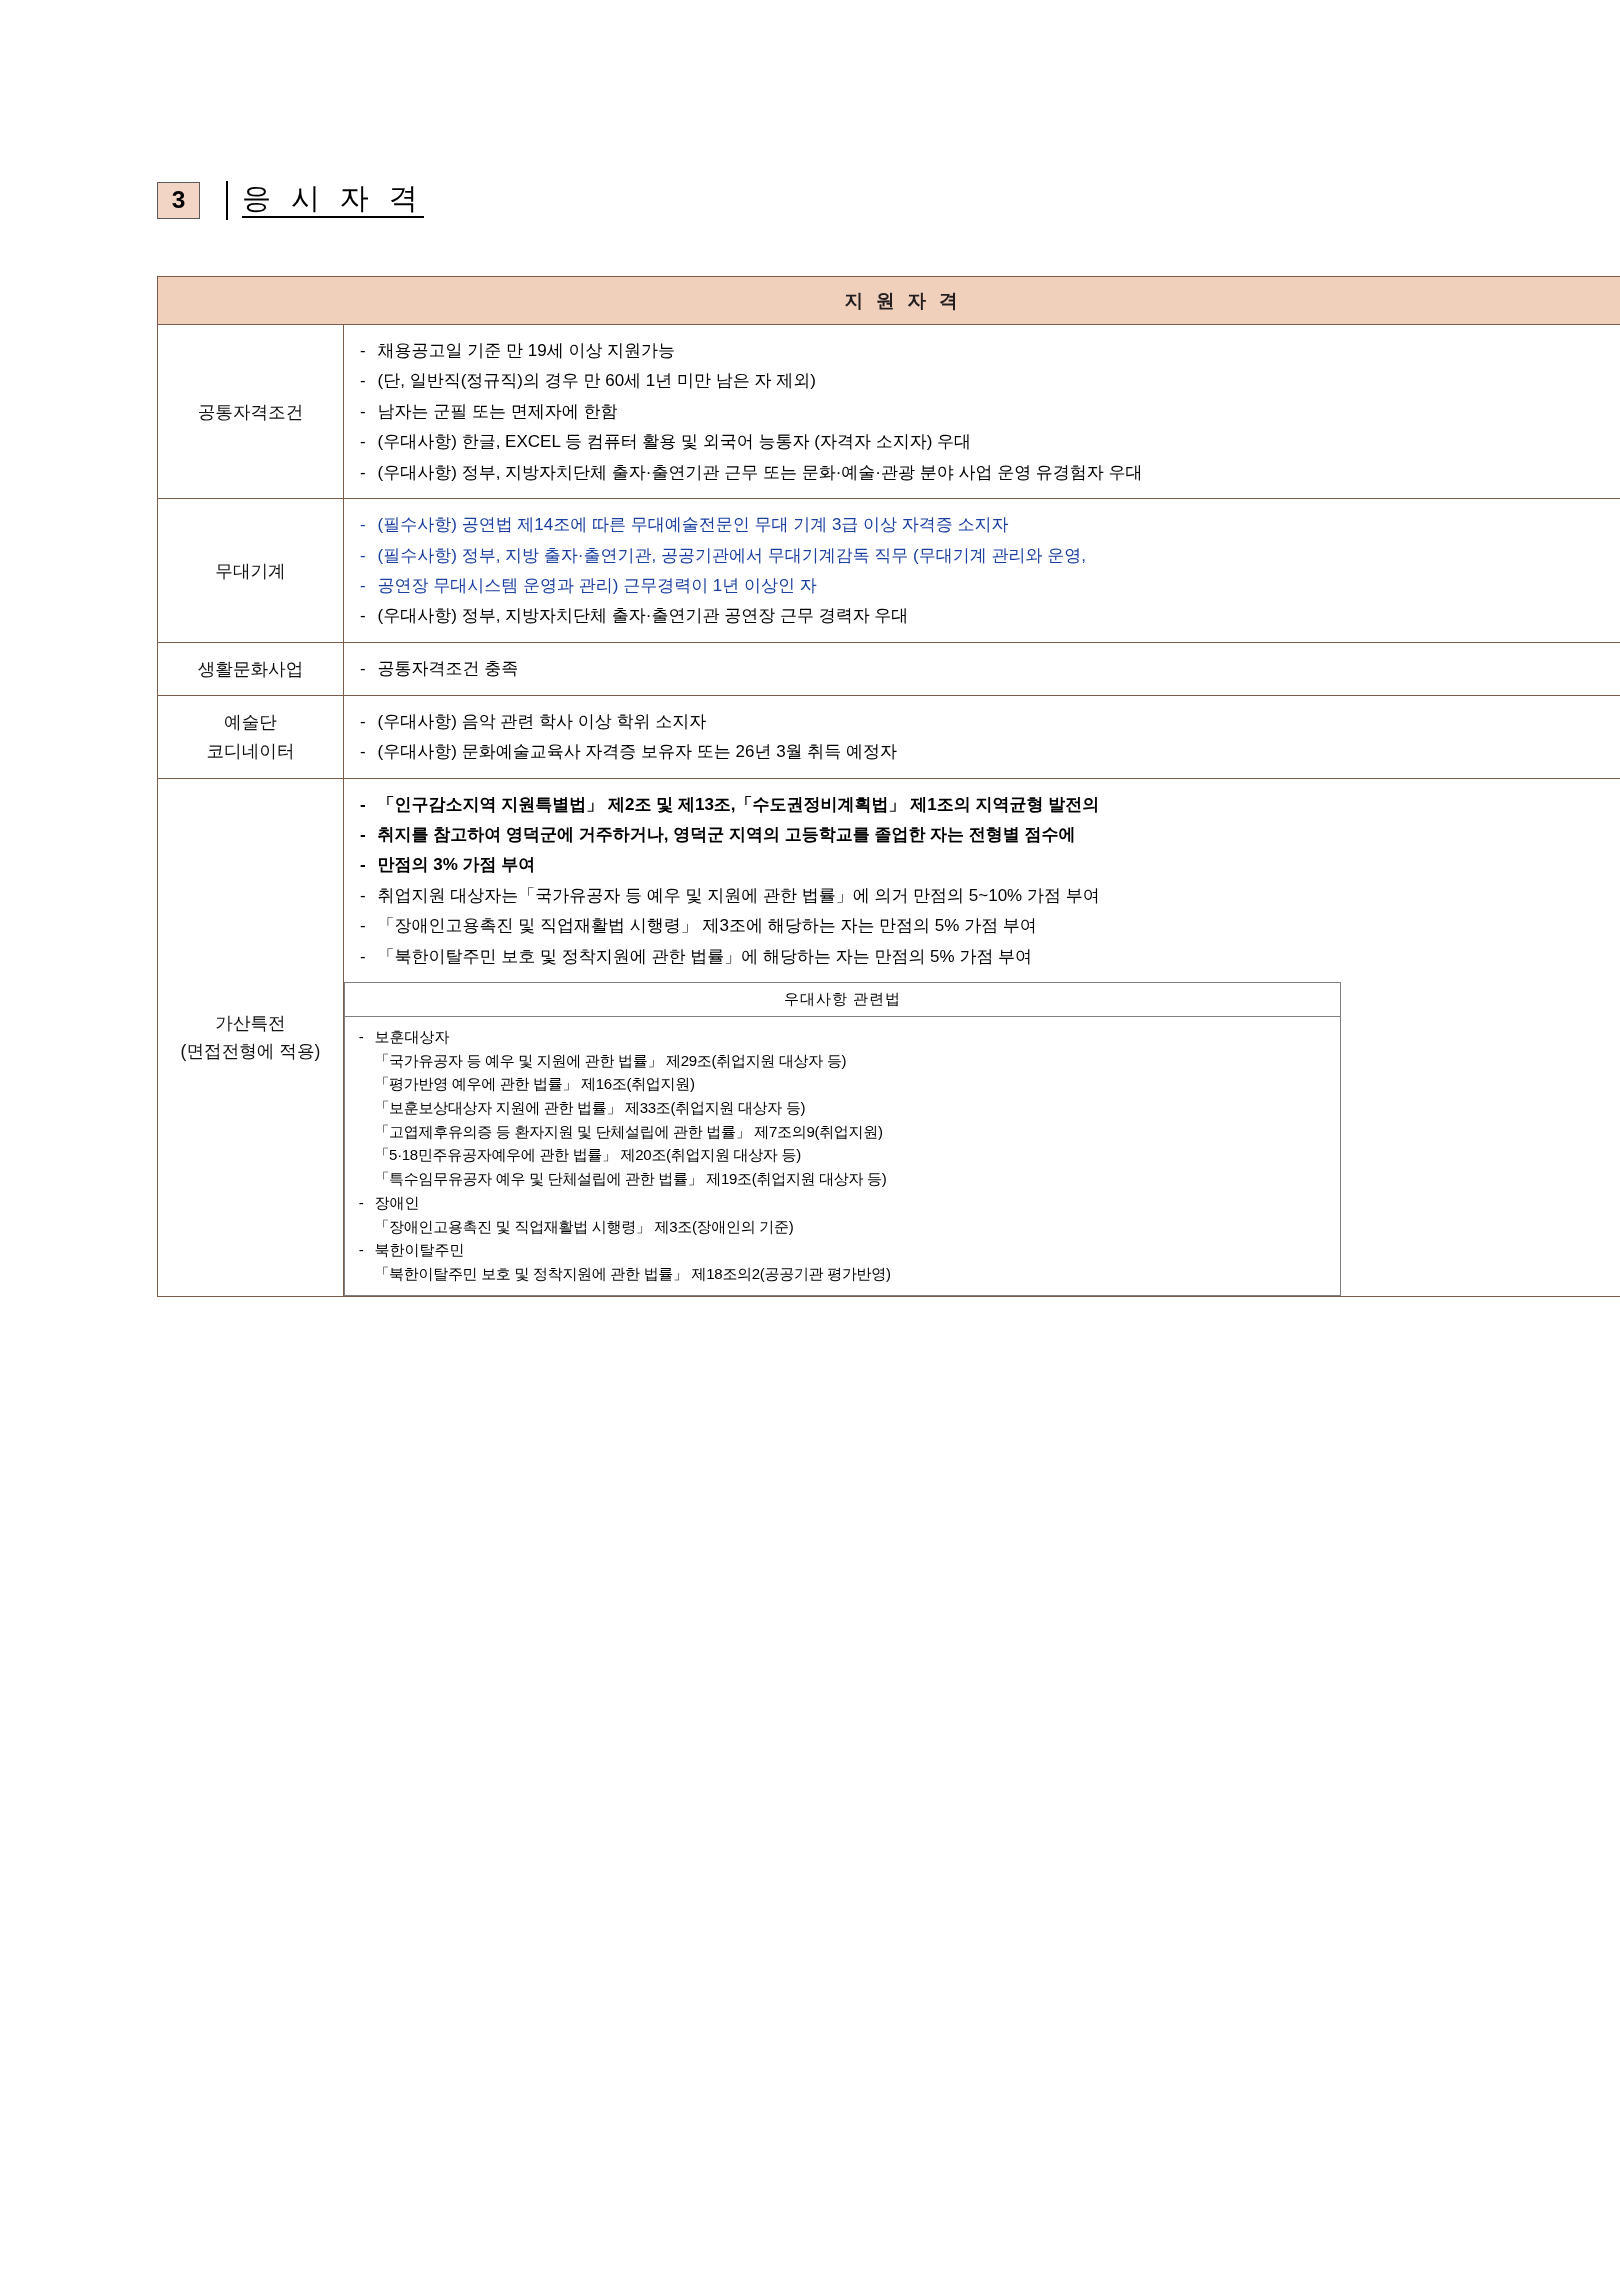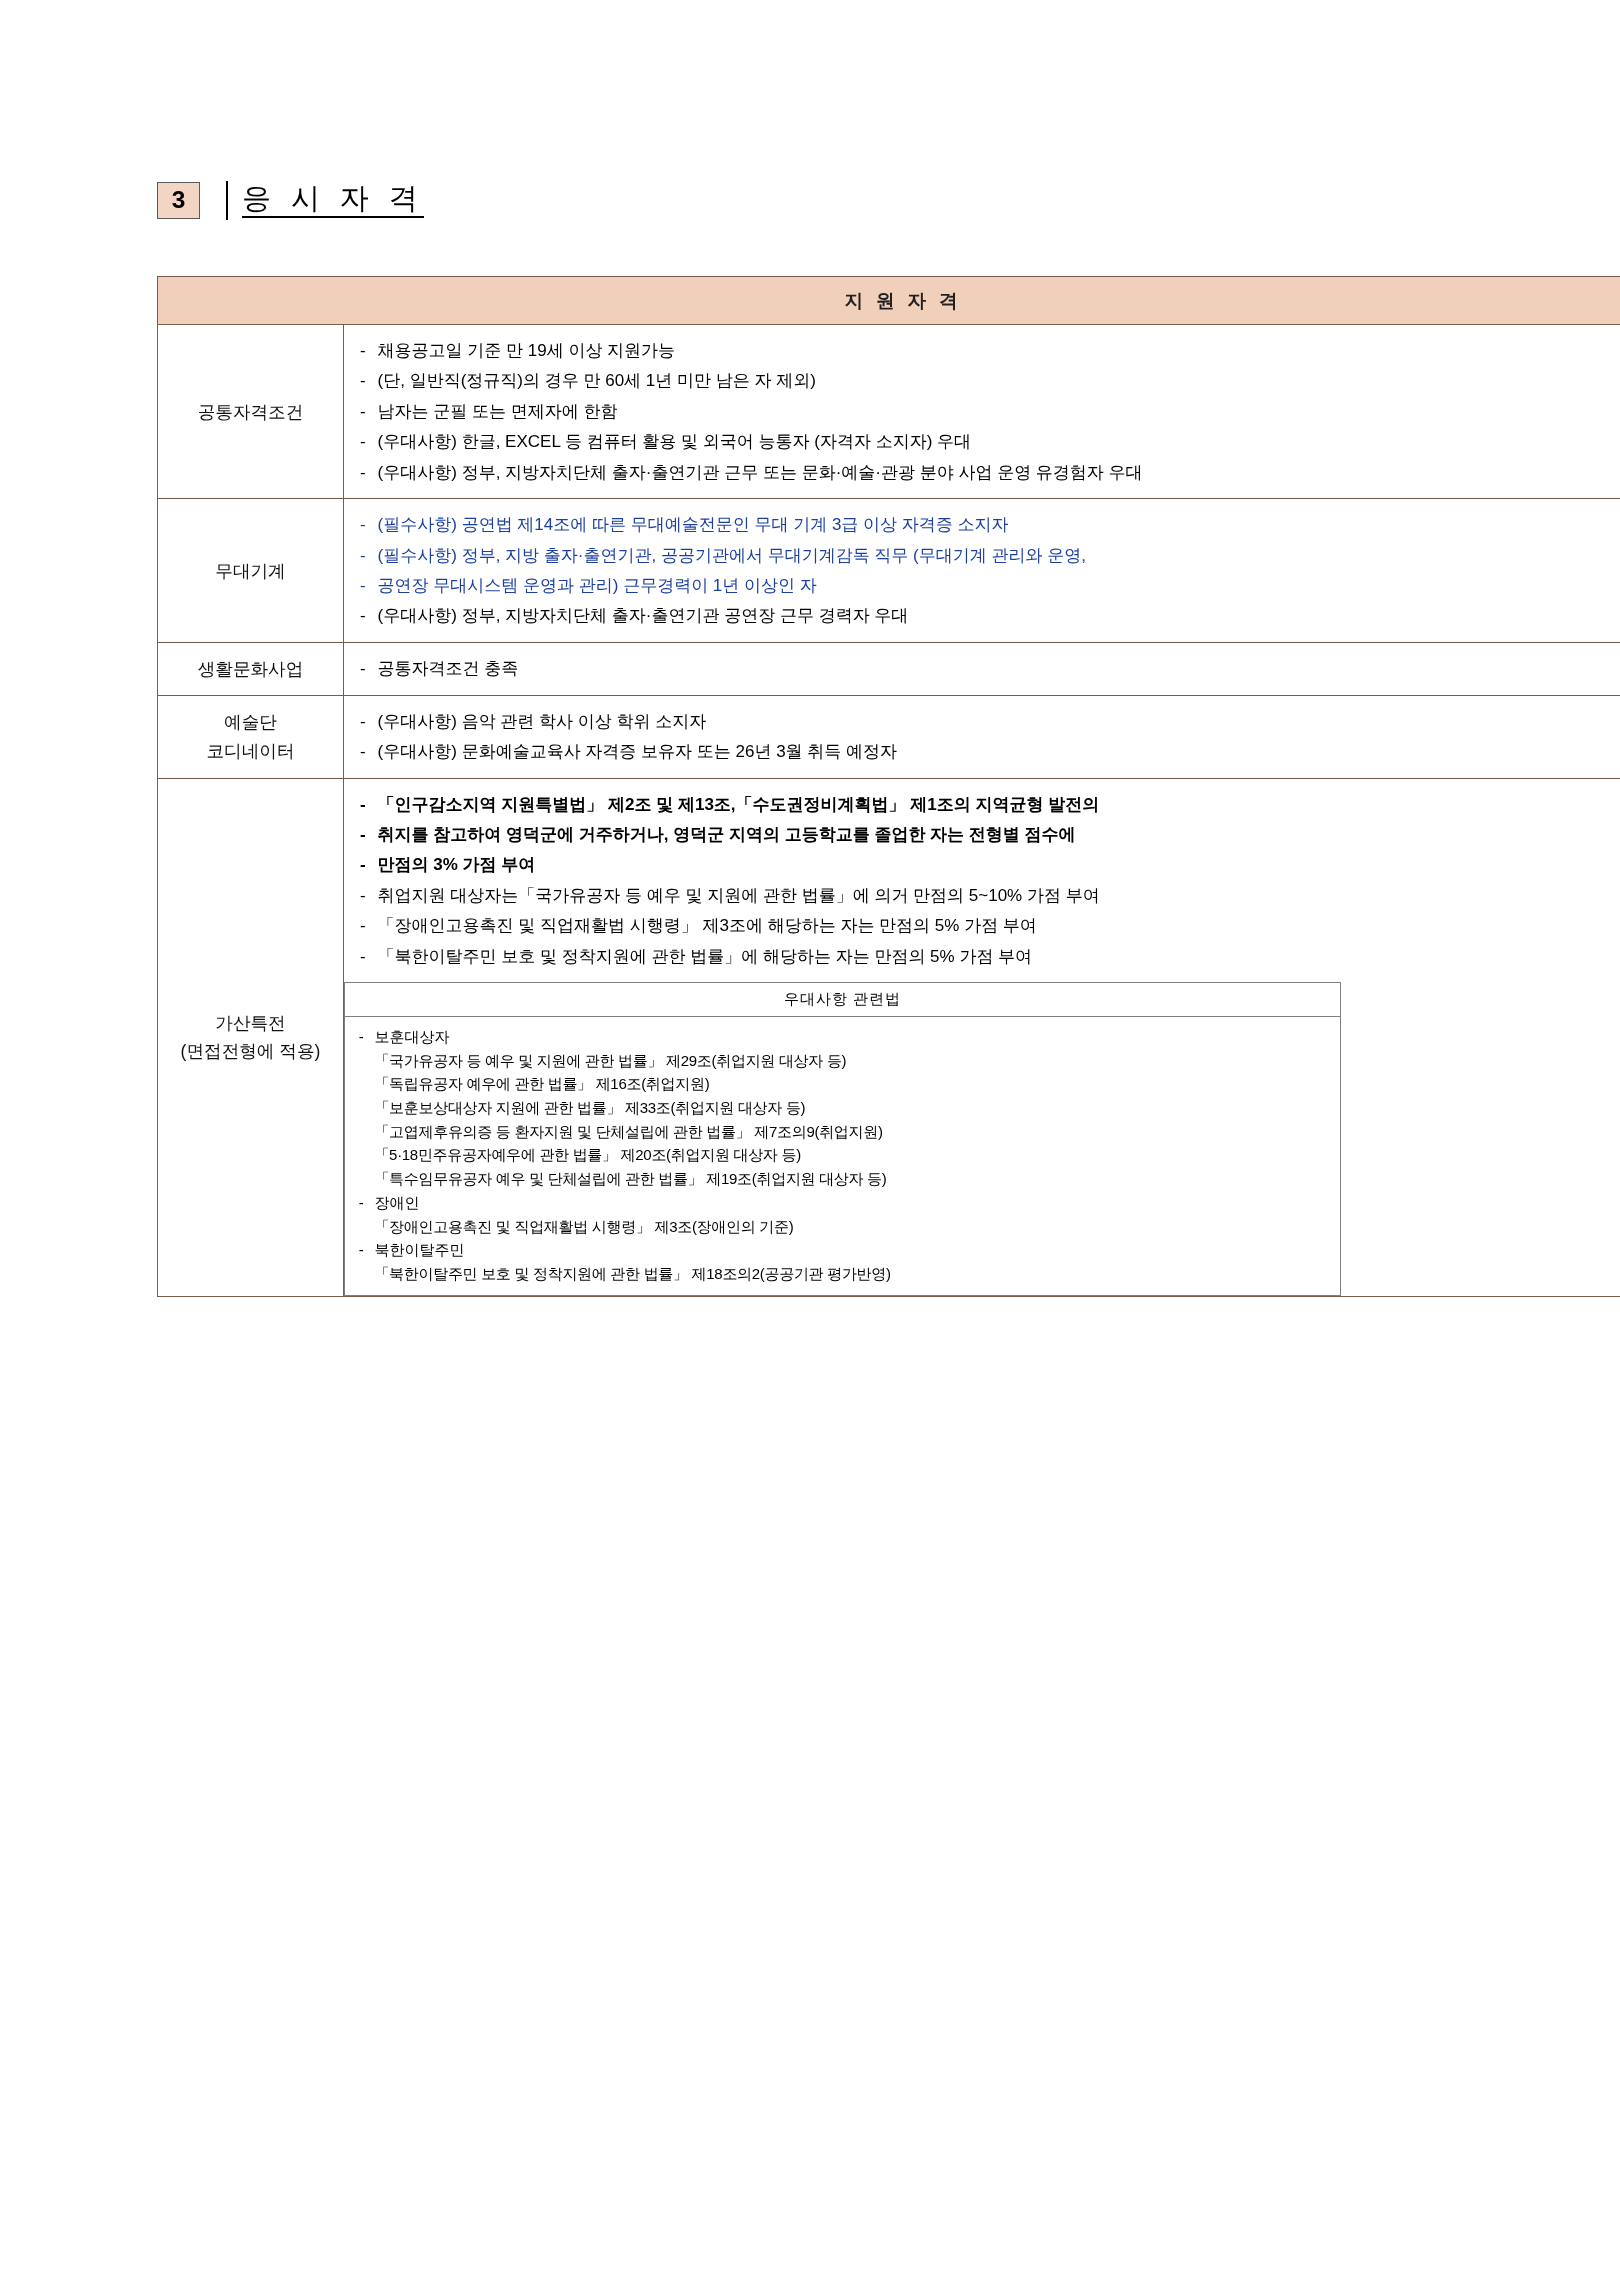--- a/index.html
+++ b/index.html
@@ -248,21 +248,21 @@
               <li>「장애인고용촉진 및 직업재활법 시행령」 제3조에 해당하는 자는 만점의 5% 가점 부여</li>
               <li>「북한이탈주민 보호 및 정착지원에 관한 법률」에 해당하는 자는 만점의 5% 가점 부여</li>
             </ul>
 
             <div class="inner-wrap">
               <div class="inner-head">우대사항 관련법</div>
               <div class="inner-body">
                 <ul>
                   <li class="top">보훈대상자</li>
                   <li class="sub tight">「국가유공자 등 예우 및 지원에 관한 법률」 제29조(취업지원 대상자 등)</li>
-                  <li class="sub tight">「독립유공자 예우에 관한 법률」 제16조(취업지원)</li>
+                  <li class="sub tight">「평가반영 예우에 관한 법률」 제16조(취업지원)</li>
                   <li class="sub tight">「보훈보상대상자 지원에 관한 법률」 제33조(취업지원 대상자 등)</li>
                   <li class="sub tight">「고엽제후유의증 등 환자지원 및  단체설립에 관한 법률」 제7조의9(취업지원)</li>
                   <li class="sub tight">「5·18민주유공자예우에 관한 법률」 제20조(취업지원 대상자 등)</li>
                   <li class="sub tight">「특수임무유공자 예우 및 단체설립에 관한 법률」 제19조(취업지원 대상자 등)</li>
                   <li class="top">장애인</li>
                   <li class="sub tight">「장애인고용촉진 및 직업재활법 시행령」 제3조(장애인의 기준)</li>
                   <li class="top">북한이탈주민</li>
                   <li class="sub tight">「북한이탈주민 보호 및 정착지원에 관한 법률」 제18조의2(공공기관 평가반영)</li>
                 </ul>
               </div>

